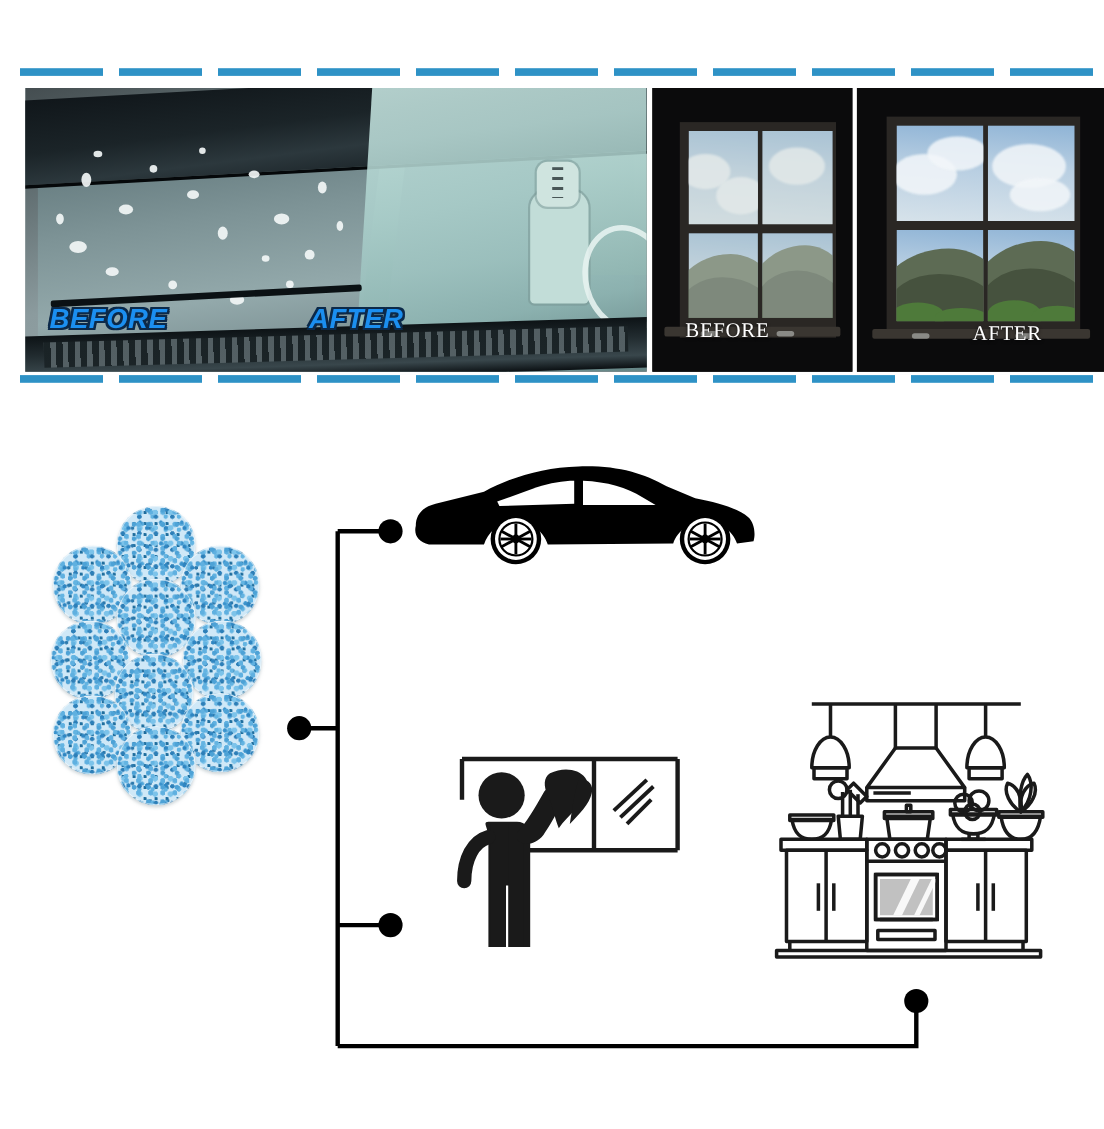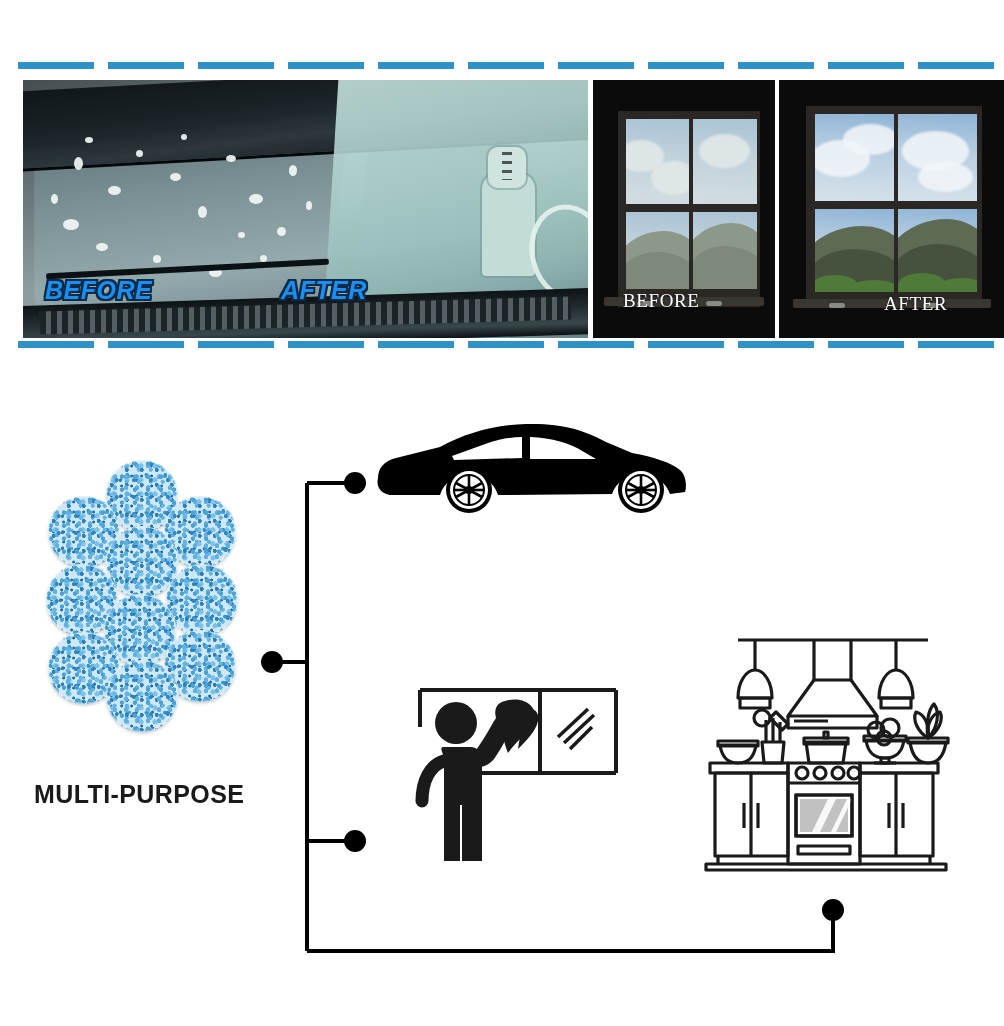--- a/index.html
+++ b/index.html
@@ -250,21 +250,20 @@
     <div class="tablet" style="left:126px;top:36px;"></div>
     <div class="tablet" style="left:68px;top:66px;"></div>
     <div class="tablet" style="left:8px;top:104px;"></div>
     <div class="tablet" style="left:128px;top:104px;"></div>
     <div class="tablet" style="left:66px;top:134px;"></div>
     <div class="tablet" style="left:10px;top:172px;"></div>
     <div class="tablet" style="left:126px;top:170px;"></div>
     <div class="tablet" style="left:68px;top:200px;"></div>
   </div>
 
-  <div class="mp-label">MULTI-PURPOSE</div>
 
   <svg id="connectors" viewBox="0 0 1004 666" xmlns="http://www.w3.org/2000/svg">
     <g fill="none" stroke="#000" stroke-width="4">
 
       <path d="M307 123 L307 591"></path>
 
       <path d="M307 123 L355 123"></path>
 
       <path d="M307 302 L272 302"></path>
 

